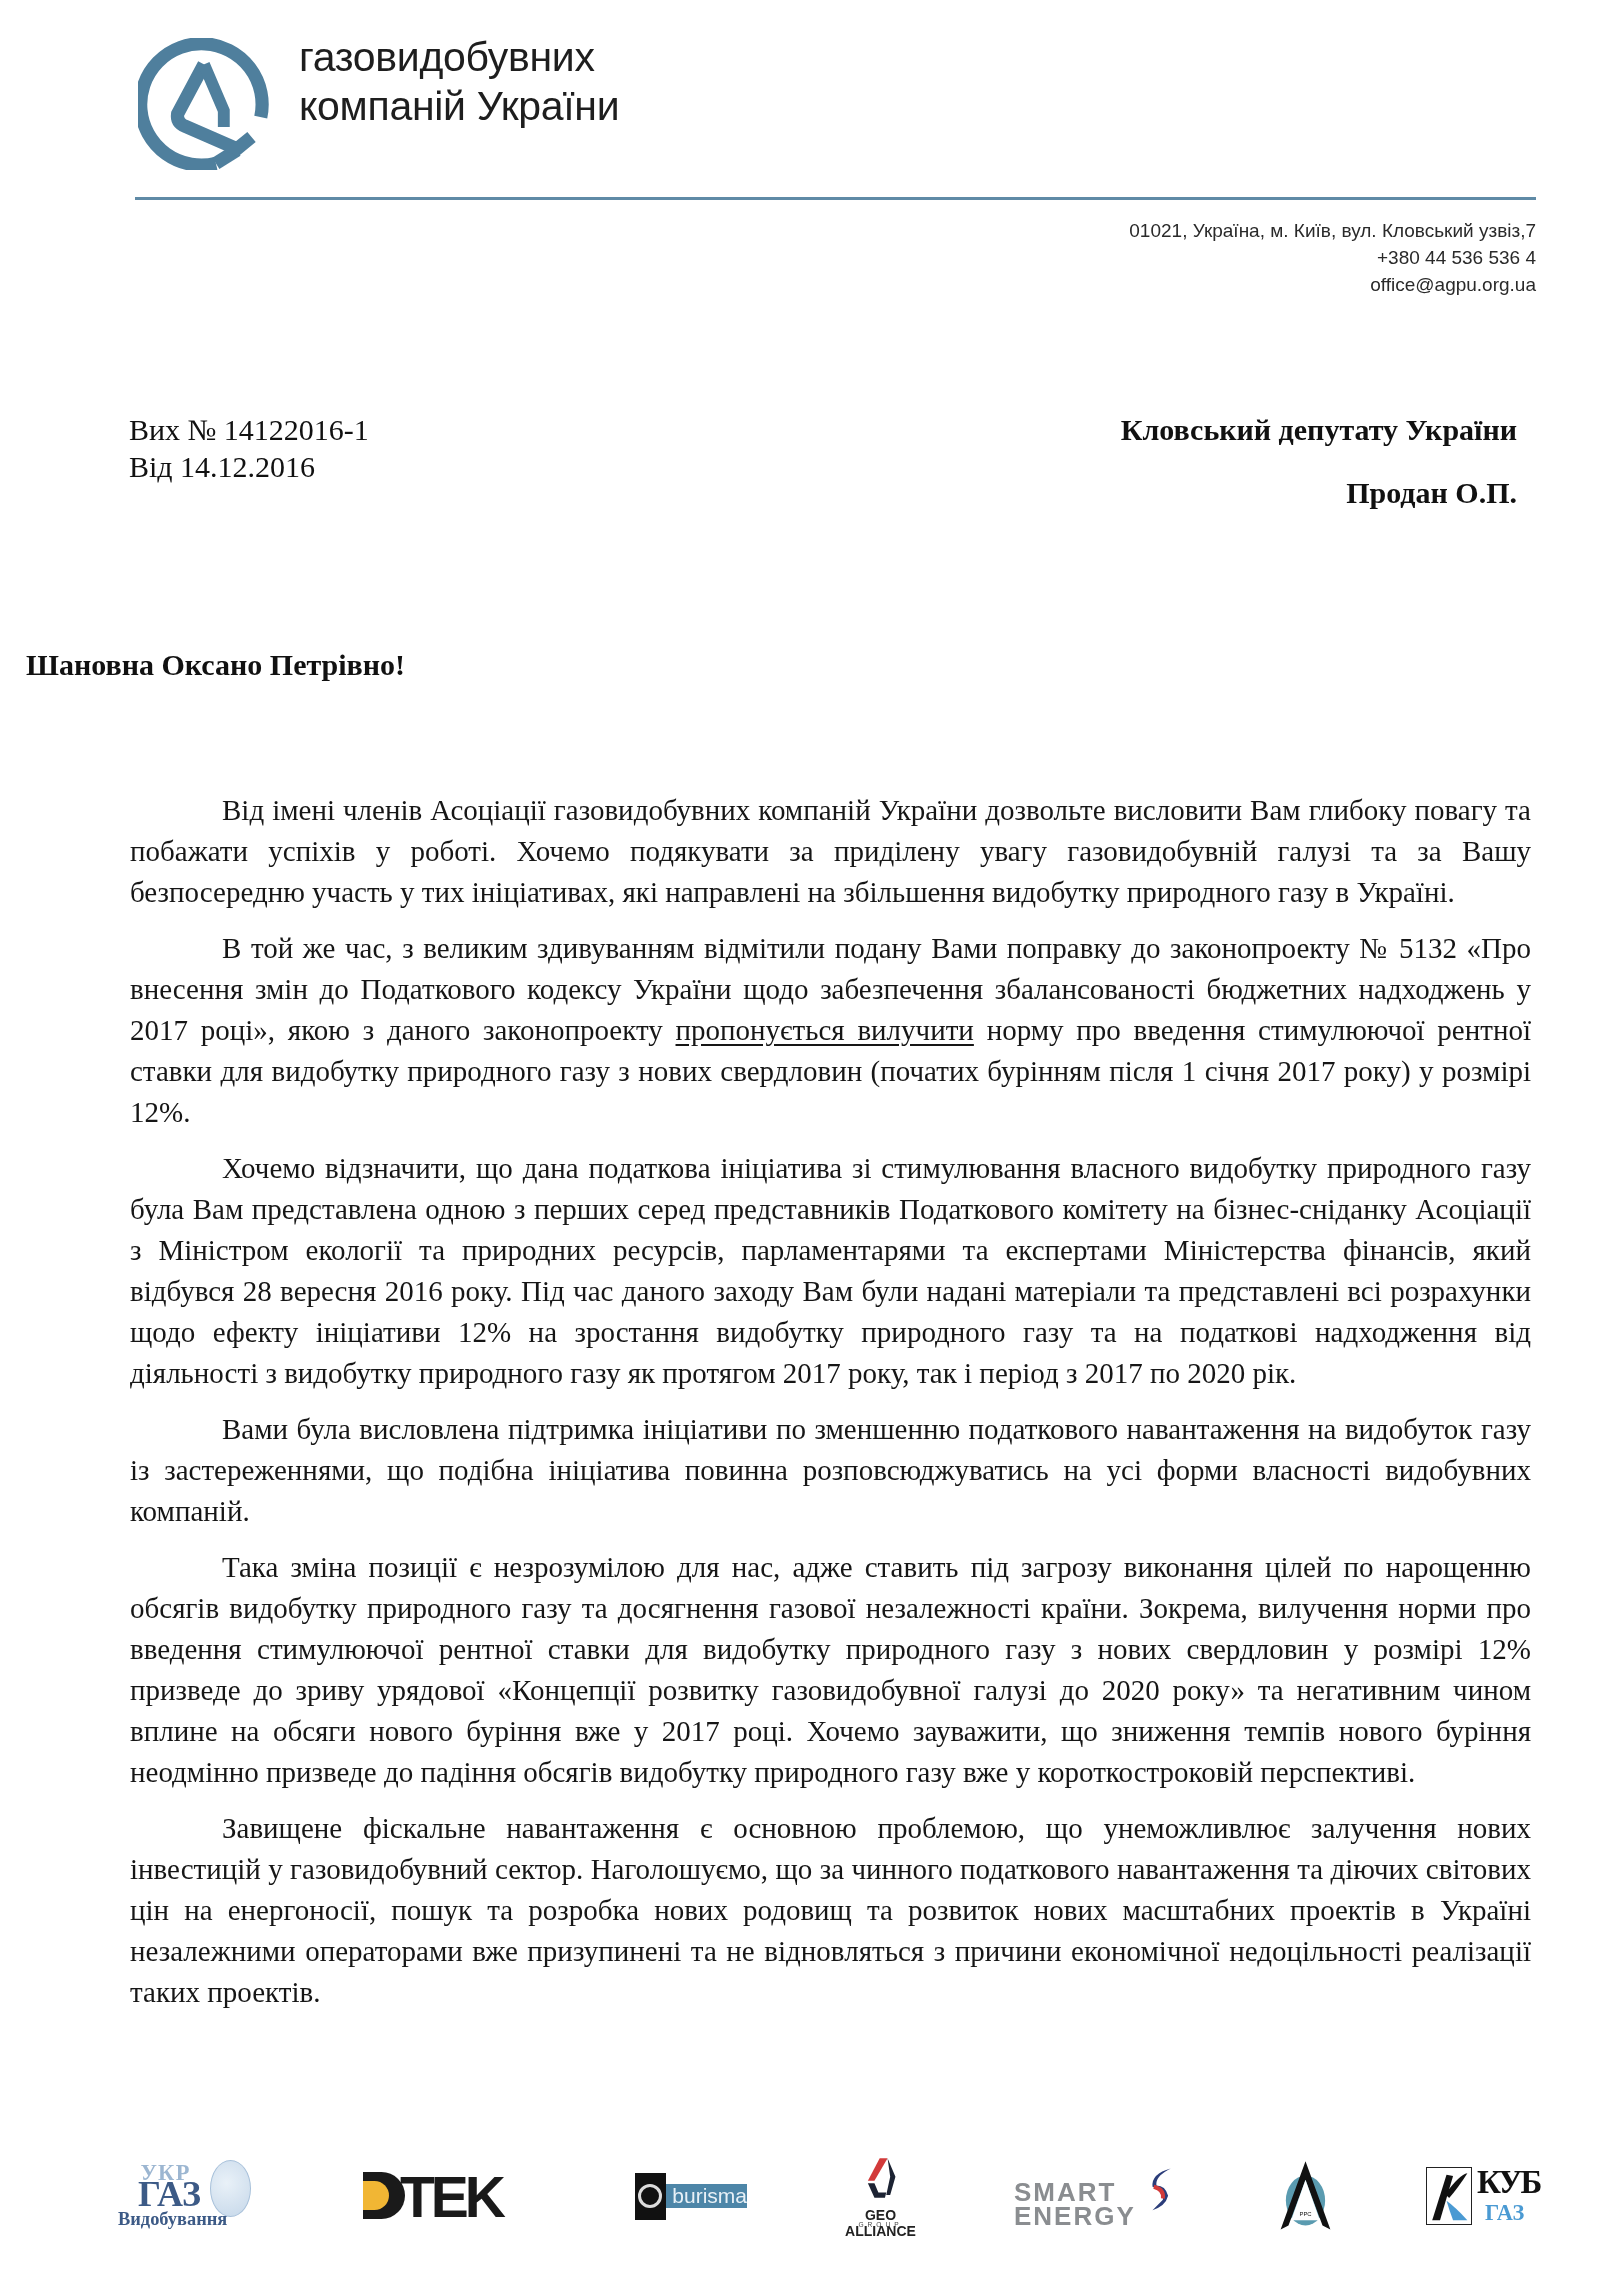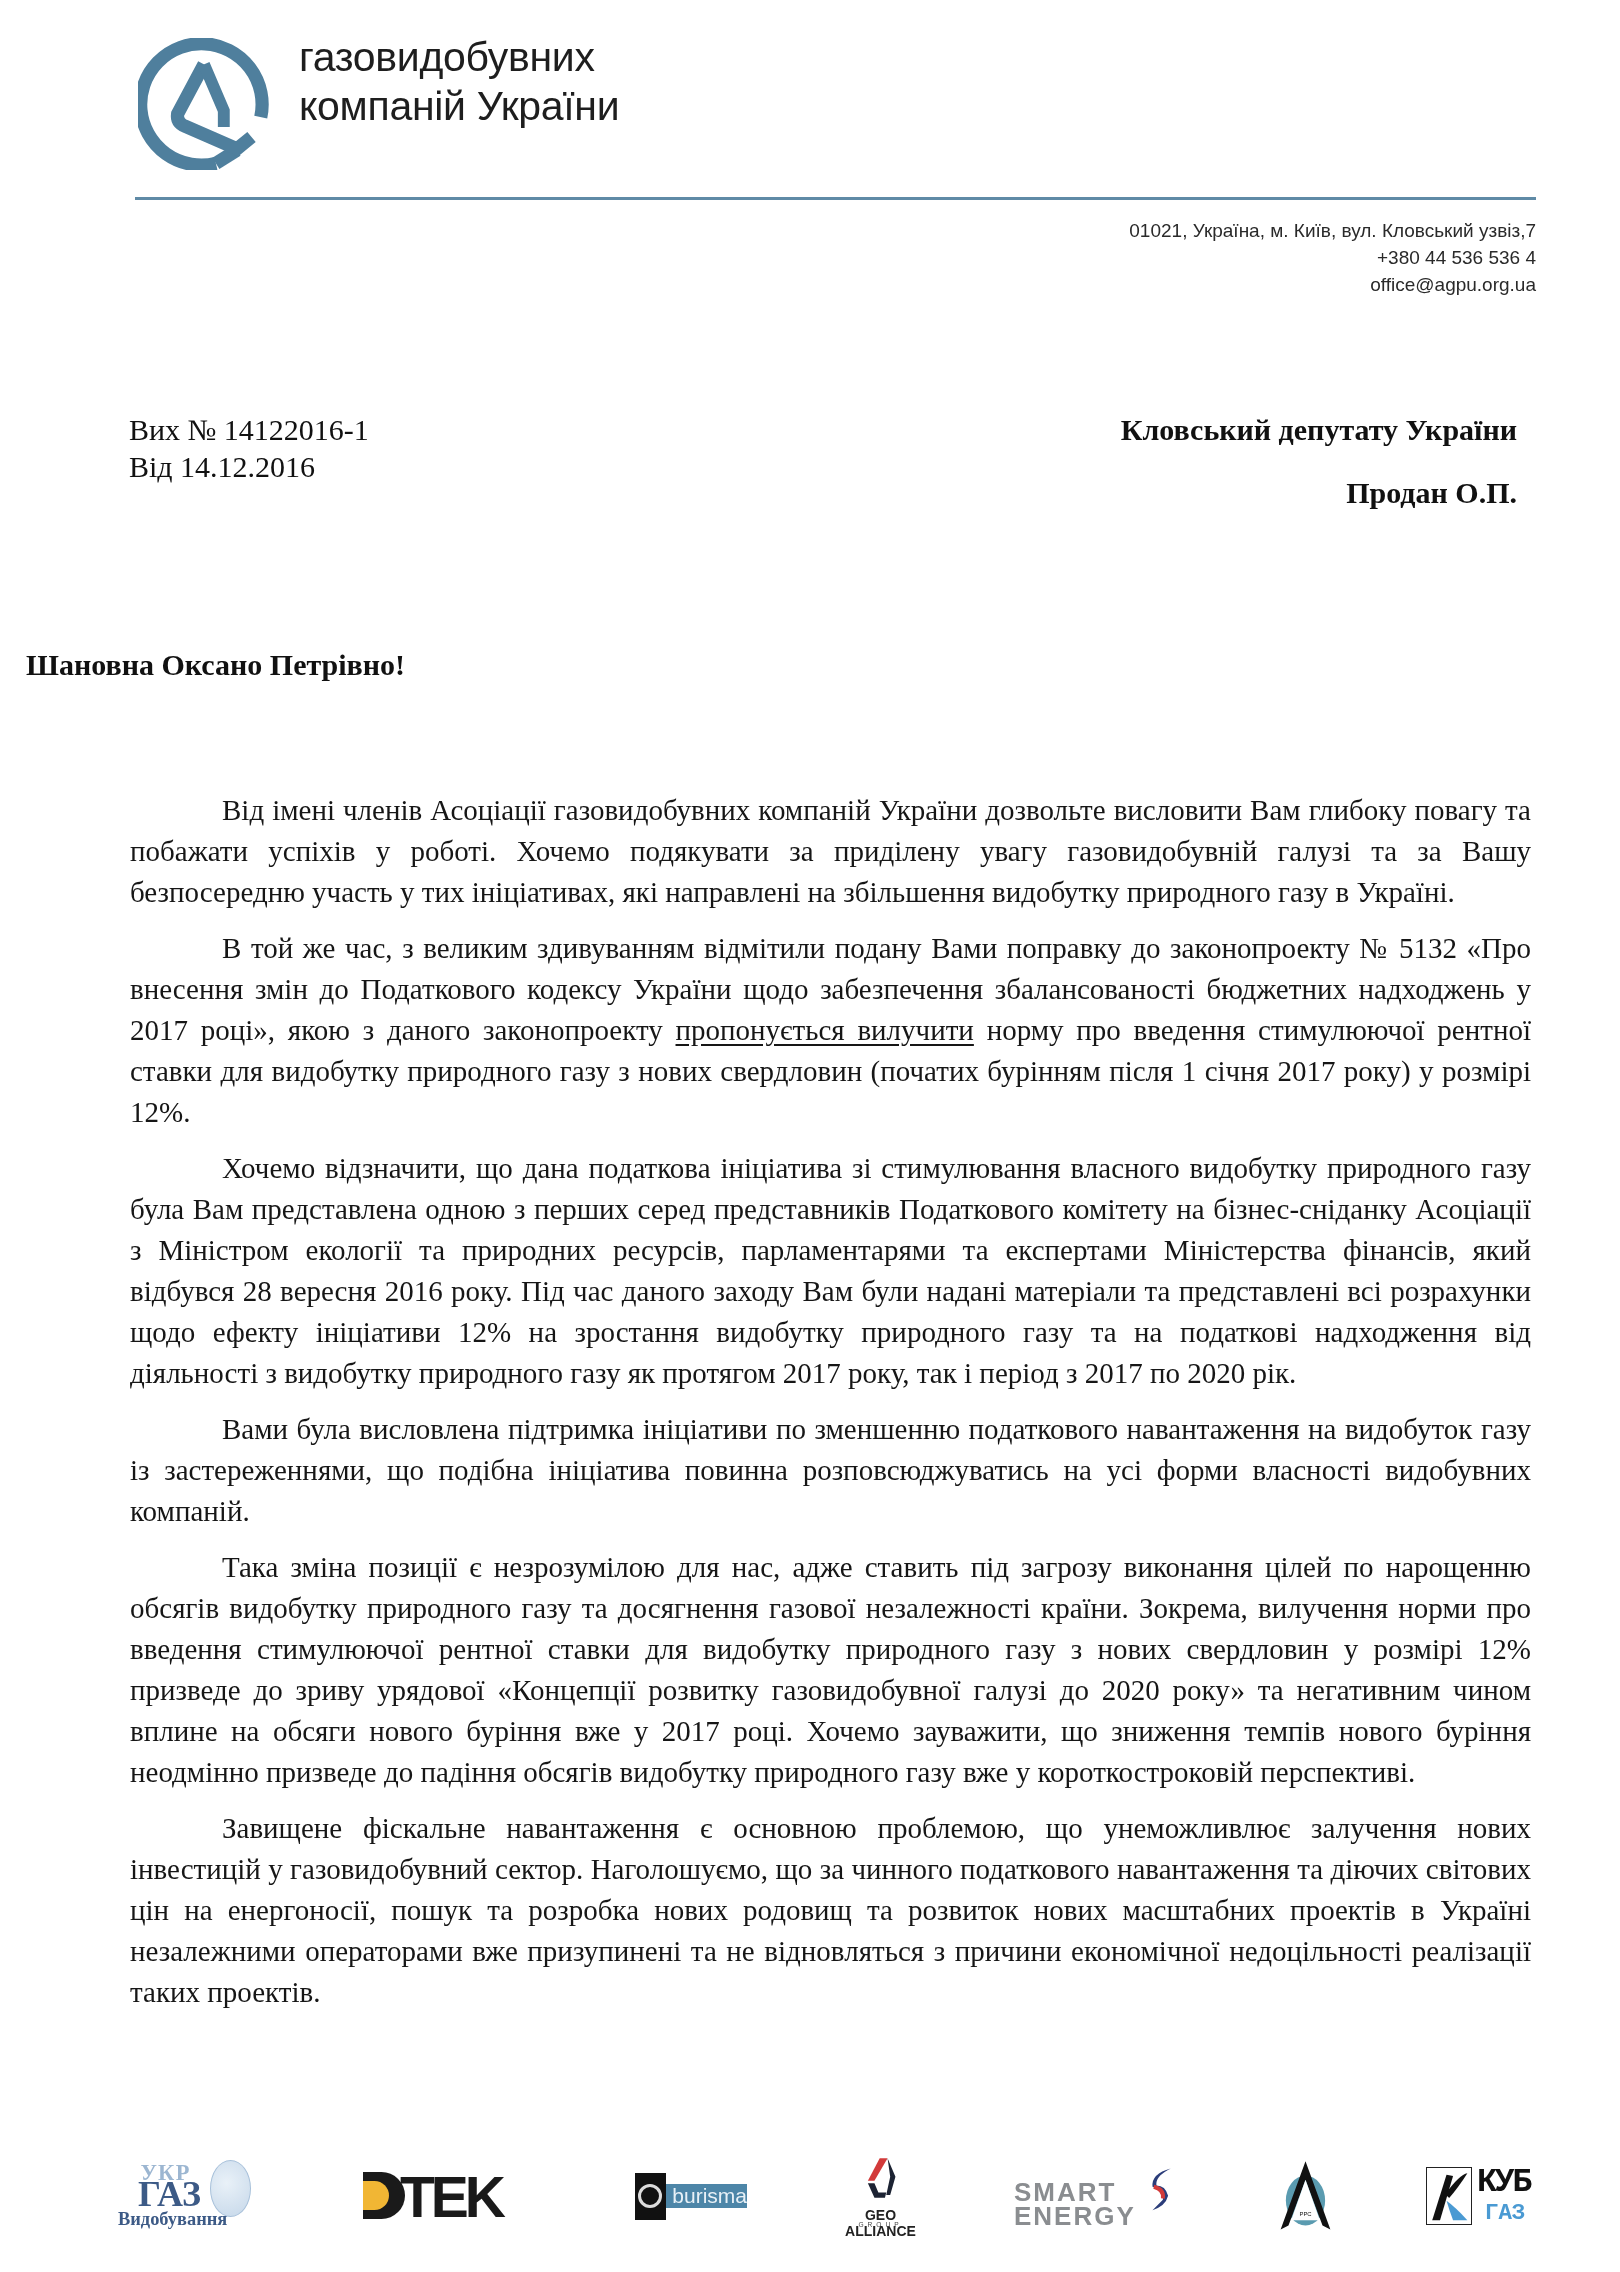--- a/index.html
+++ b/index.html
@@ -57,21 +57,21 @@
     .geo { width: 79px; height: 79px; position: relative; font-family: "Liberation Sans", sans-serif; text-align: center; }
     .geo svg { position: absolute; left: 24px; top: 0; }
     .geo .g1 { position: absolute; left: 0; right: 0; top: 50px; font-size: 14px; font-weight: bold; color: #222; }
     .geo .g2 { position: absolute; left: 0; right: 0; top: 64px; font-size: 6.6px; letter-spacing: 4px; color: #444; }
     .smart { width: 171px; height: 59px; position: relative; font-family: "Liberation Sans", sans-serif; }
     .smart .t { position: absolute; left: 0; font-size: 26px; font-weight: bold; color: #8a8d90; letter-spacing: 2px; line-height: 26px; }
     .smart .t1 { top: 12px; }
     .smart .t2 { top: 36px; }
     .smart svg { position: absolute; left: 132px; top: 0; }
     .rrs { width: 53px; height: 72px; }
-    .kub { width: 115px; height: 59px; position: relative; font-family: Liberation Mono, monospace; }
+    .kub { width: 115px; height: 59px; position: relative; font-family: Liberation Serif, serif; }
     .kub .box { position: absolute; left: 0; top: 0; width: 46px; height: 58px; border: 1.3px solid #222; box-sizing: border-box; }
     .kub .k1 { position: absolute; left: 51px; top: -2.6px; font-size: 33px; font-weight: bold; color: #111; letter-spacing: -2px; }
     .kub .k2 { position: absolute; left: 59px; top: 33px; font-size: 22.4px; font-weight: bold; color: #4a9ad3; }
   </style>
 </head>
 <body>
 
 <div class="page">
 
   <div class="logo-mark">

